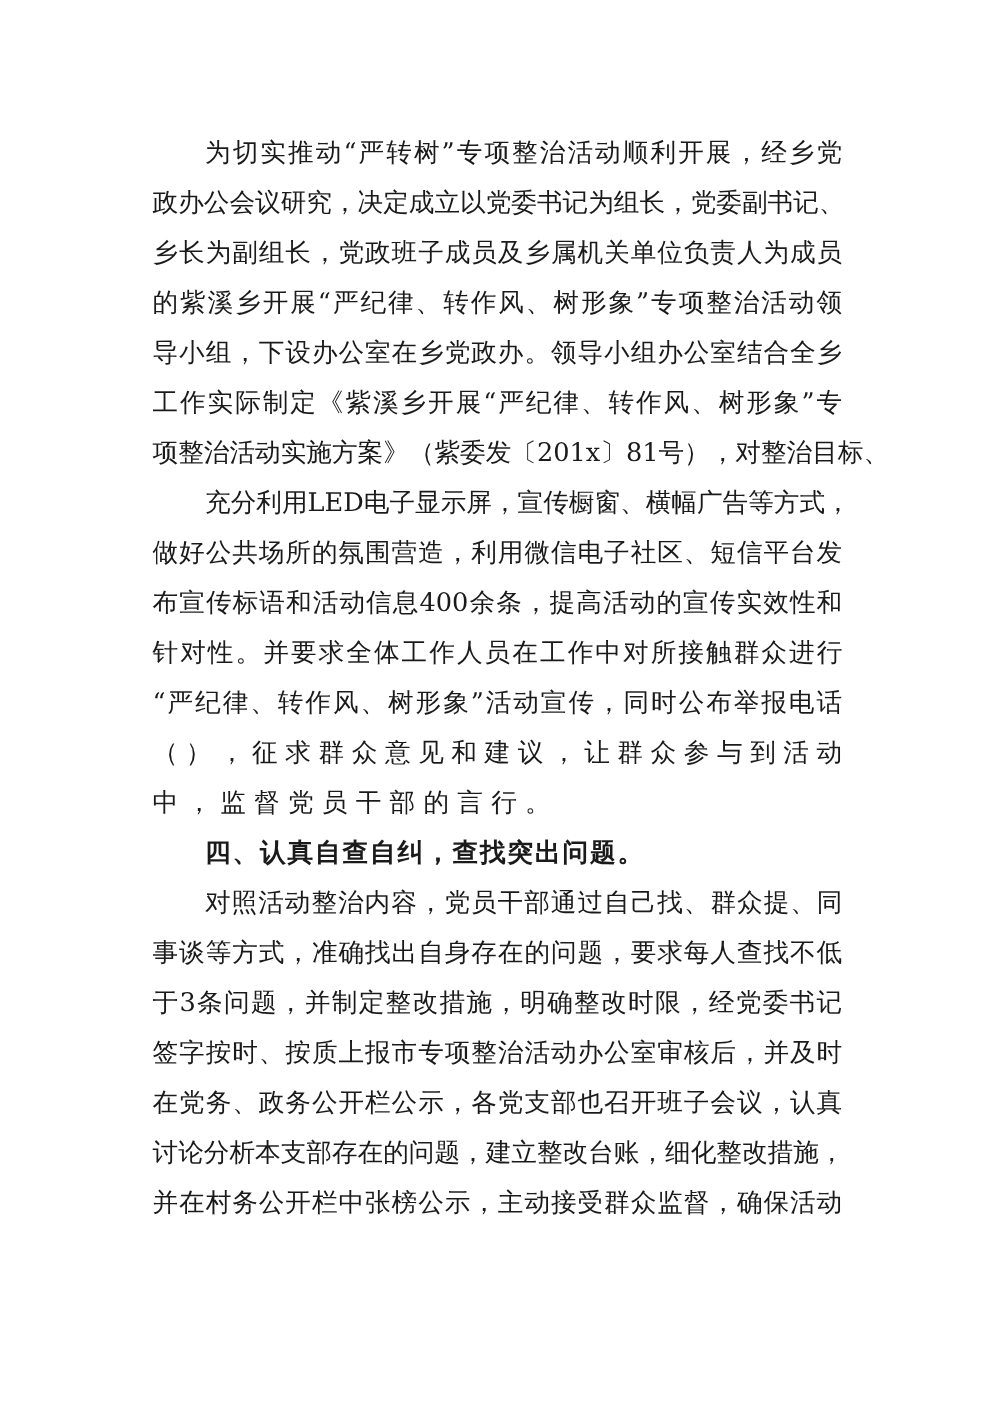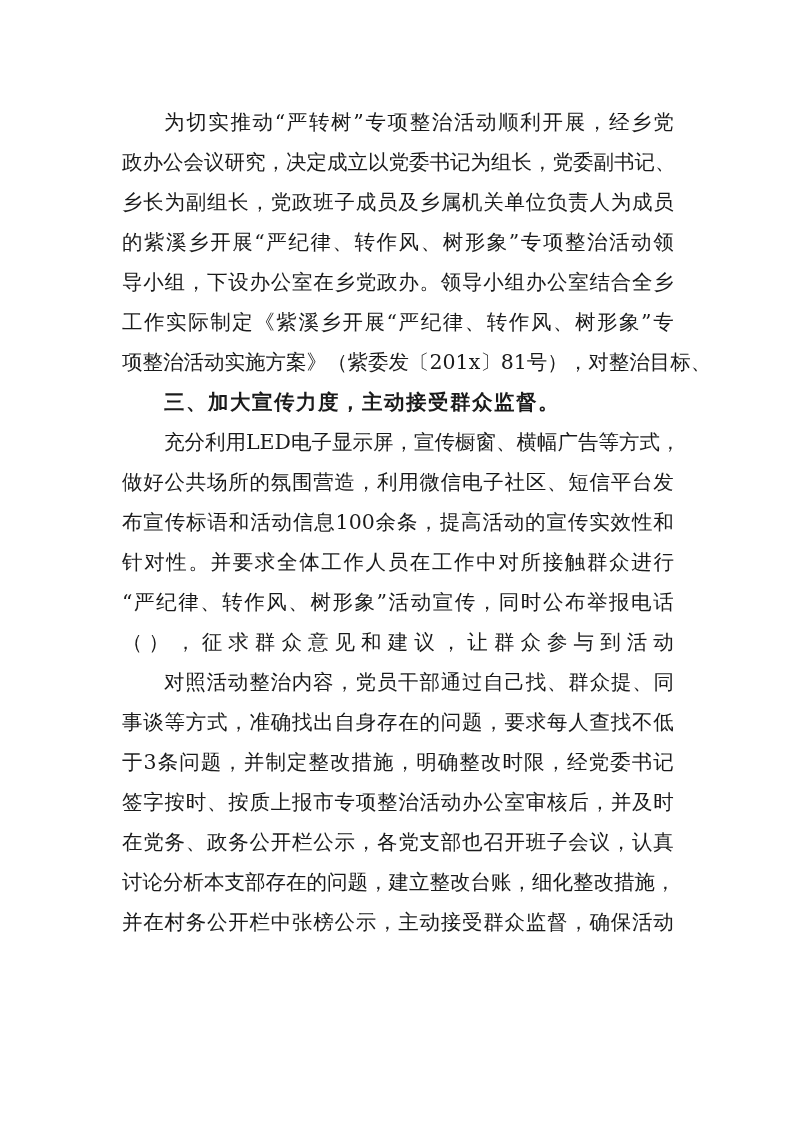--- a/index.html
+++ b/index.html
@@ -241,21 +241,20 @@
       <span class="ch">）</span>
       <span class="ch">，</span>
       <span class="ch">对</span>
       <span class="ch">整</span>
       <span class="ch">治</span>
       <span class="ch">目</span>
       <span class="ch">标</span>
       <span class="ch">、</span>
     </div>
 
-  <div class="line heading">三、加大宣传力度，主动接受群众监督。</div>
 
   <div class="line indent">
       <span class="ch">充</span>
       <span class="ch">分</span>
       <span class="ch">利</span>
       <span class="ch">用</span>
       <span class="ch">LED</span>
       <span class="ch">电</span>
       <span class="ch">子</span>
       <span class="ch">显</span>
@@ -308,21 +307,21 @@
       <span class="ch">布</span>
       <span class="ch">宣</span>
       <span class="ch">传</span>
       <span class="ch">标</span>
       <span class="ch">语</span>
       <span class="ch">和</span>
       <span class="ch">活</span>
       <span class="ch">动</span>
       <span class="ch">信</span>
       <span class="ch">息</span>
-      <span class="ch">100</span>
+      <span class="ch">400</span>
       <span class="ch">余</span>
       <span class="ch">条</span>
       <span class="ch">，</span>
       <span class="ch">提</span>
       <span class="ch">高</span>
       <span class="ch">活</span>
       <span class="ch">动</span>
       <span class="ch">的</span>
       <span class="ch">宣</span>
       <span class="ch">传</span>
@@ -402,21 +401,23 @@
       <span class="ch">，</span>
       <span class="ch">让</span>
       <span class="ch">群</span>
       <span class="ch">众</span>
       <span class="ch">参</span>
       <span class="ch">与</span>
       <span class="ch">到</span>
       <span class="ch">活</span>
       <span class="ch">动</span>
     </div>
+  <div class="line last">中，监督党员干部的言行。</div>
 
+  <div class="line heading">四、认真自查自纠，查找突出问题。</div>
 
   <div class="line indent">
       <span class="ch">对</span>
       <span class="ch">照</span>
       <span class="ch">活</span>
       <span class="ch">动</span>
       <span class="ch">整</span>
       <span class="ch">治</span>
       <span class="ch">内</span>
       <span class="ch">容</span>

